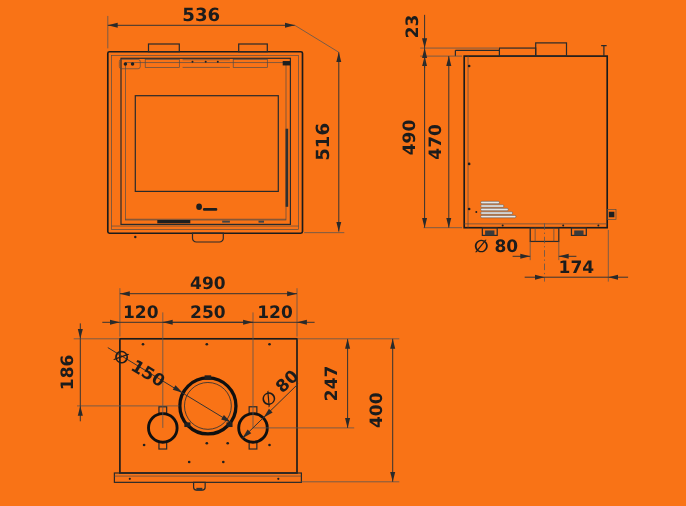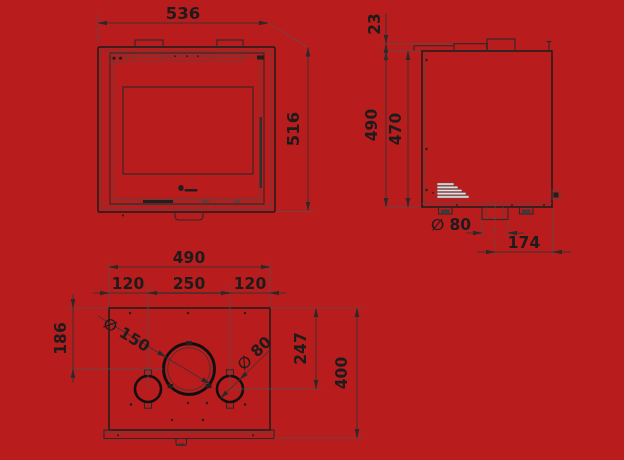--- a/index.html
+++ b/index.html
@@ -1,16 +1,16 @@
 <!DOCTYPE html>
 <html><head>
 <meta charset="utf-8">
 <style>
   html,body{margin:0;padding:0;background:#fff;}
-  .canvas{position:relative;width:624px;height:460px;background:#b91c1c;overflow:hidden;
+  .canvas{position:relative;width:624px;height:460px;background:#f97316;overflow:hidden;
           font-family:"DejaVu Sans","Liberation Sans",sans-serif;}
   svg{position:absolute;left:0;top:0;}
   .obj   {fill:none;stroke:#1b1b1b;stroke-width:1.5;}
   .obj2  {fill:none;stroke:#2a2a2a;stroke-width:1.1;}
   .thin  {fill:none;stroke:#4a4a4a;stroke-width:0.6;}
   .dimln {fill:none;stroke:#333;stroke-width:0.9;}
   .extln {fill:none;stroke:#555;stroke-width:0.7;}
   .dim   {font:600 15.5px "DejaVu Sans",sans-serif;fill:#1c1c1c;}
   .dimb  {font:600 16.5px "DejaVu Sans",sans-serif;fill:#1c1c1c;}
   .dark  {fill:#1f1f1f;stroke:none;}

